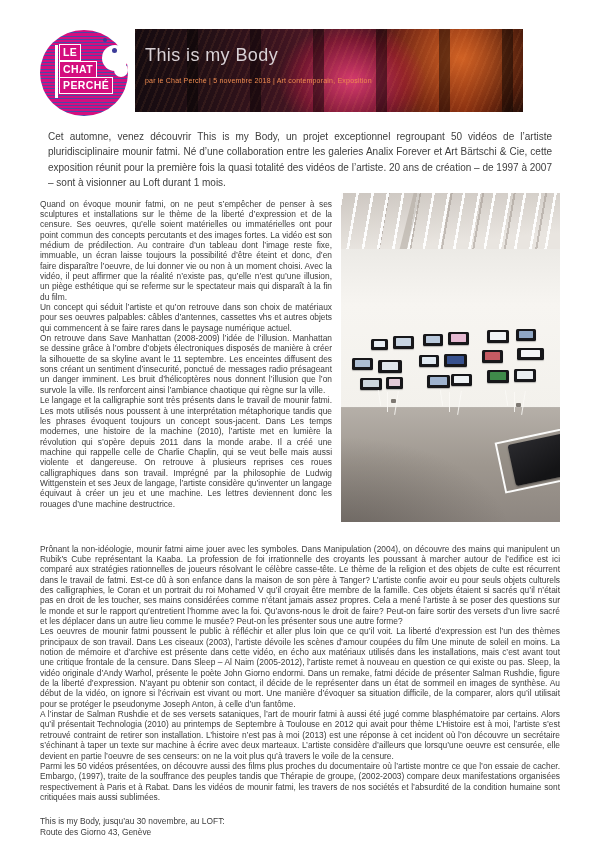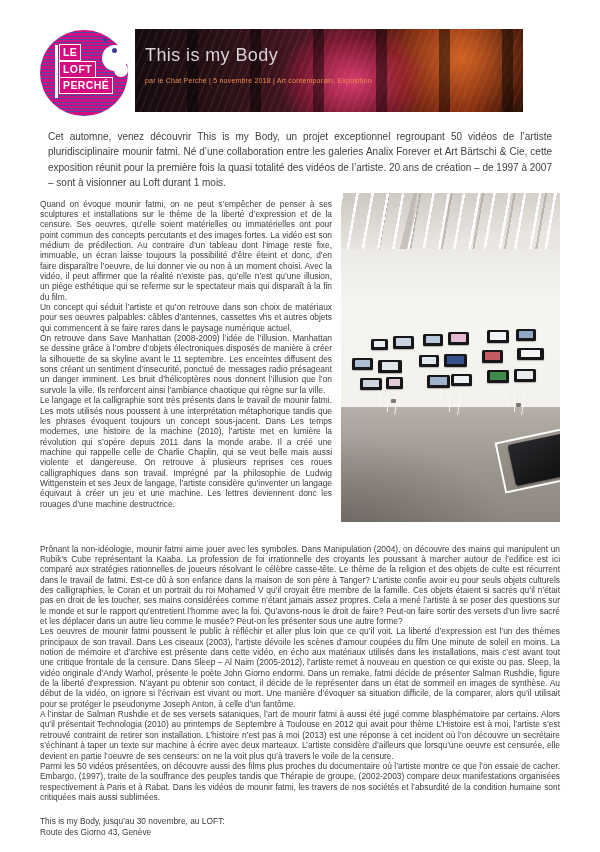--- a/index.html
+++ b/index.html
@@ -74,21 +74,21 @@
 <div class="page">
 
   <div class="logo">
     <div class="logo-circle"></div>
     <div class="logo-bite"></div>
     <div class="logo-bite2"></div>
     <div class="logo-dot dot1"></div>
     <div class="logo-dot dot2"></div>
     <div class="logo-bar"></div>
     <div class="logo-word w1">LE</div>
-    <div class="logo-word w2">LOFT</div>
+    <div class="logo-word w2">CHAT</div>
     <div class="logo-word w3">PERCHÉ</div>
   </div>
 
   <div class="banner">
     <div class="banner-title">This is my Body</div>
     <div class="banner-sub">par le Chat Perché | 5 novembre 2018 | Art contemporain, Exposition</div>
   </div>
 
   <div class="content">
     <p class="intro">Cet automne, venez découvrir This is my Body, un projet exceptionnel regroupant 50 vidéos de l’artiste pluridisciplinaire mounir fatmi. Né d’une collaboration entre les galeries Analix Forever et Art Bärtschi &amp; Cie, cette exposition réunit pour la première fois la quasi totalité des vidéos de l’artiste. 20 ans de création – de 1997 à 2007 – sont à visionner au Loft durant 1 mois.</p>

